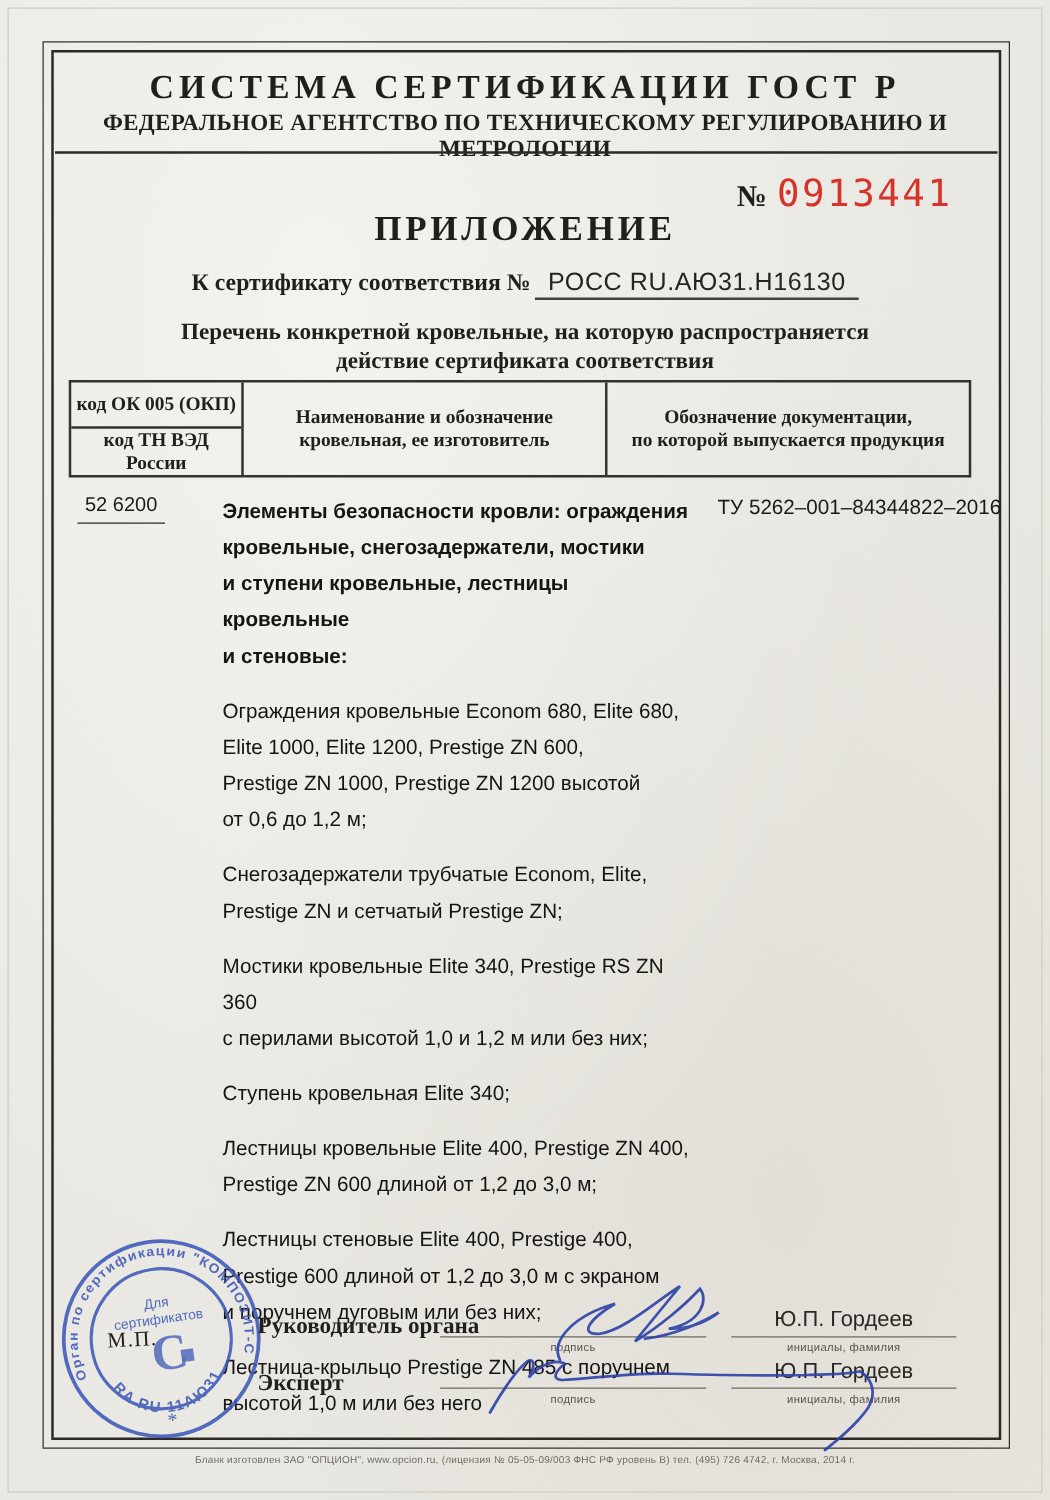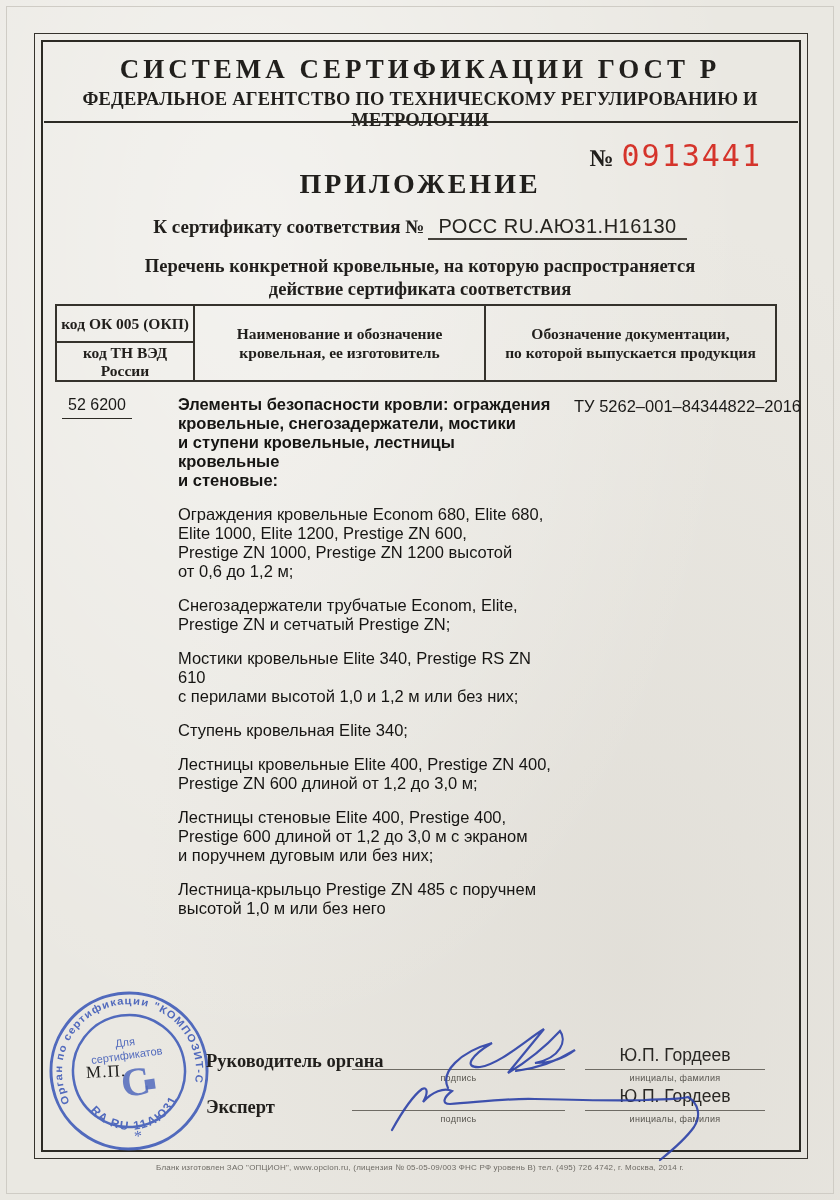--- a/index.html
+++ b/index.html
@@ -49,21 +49,21 @@
   .spec-table .c1 > div:first-child{border-bottom:2px solid #35322c;}
   .spec-table .c2{border-right:2px solid #35322c;}
   .spec-table .c2,.spec-table .c3{display:flex;align-items:center;justify-content:center;
     font-size:15.5px;font-weight:700;text-align:center;line-height:19px;white-space:pre-line;}
   .okp-code{position:absolute;left:62px;top:396px;font-family:"Liberation Sans", sans-serif;
     font-size:16px;color:#1b1a18;border-bottom:1.5px solid #2c2a24;padding:0 6px 4px 6px;}
   .tu-code{position:absolute;left:574px;top:397px;font-family:"Liberation Sans", sans-serif;
     font-size:16.5px;color:#1b1a18;}
 
   .product-flow{position:absolute;left:178px;top:395px;width:380px;
-    font-family:"Liberation Sans", sans-serif;font-size:16.5px;line-height:19px;color:#161513;}
+    font-family:"Liberation Sans", sans-serif;font-size:16.5px;line-height:29px;color:#161513;}
   .product-flow p{margin:0 0 15px 0;white-space:pre-line;}
   .product-flow p.lead{font-weight:700;}
 
   .manufacturer{position:absolute;left:172px;top:930px;display:flex;gap:20px;
     font-family:"Liberation Sans", sans-serif;font-size:16.5px;line-height:23.5px;color:#161513;}
   .manufacturer .addr{white-space:pre-line;}
 
   .sig-label{position:absolute;left:206px;font-size:18.5px;font-weight:700;}
   .sig-line{position:absolute;height:0;border-top:1.5px solid #6e6b64;}
   .sig-caption{position:absolute;font-size:9px;color:#57544e;text-align:center;
@@ -126,21 +126,21 @@
     <p class="lead">Элементы безопасности кровли: ограждения
 кровельные, снегозадержатели, мостики
 и ступени кровельные, лестницы кровельные
 и стеновые:</p>
     <p>Ограждения кровельные Econom 680, Elite 680,
 Elite 1000, Elite 1200, Prestige ZN 600,
 Prestige ZN 1000, Prestige ZN 1200 высотой
 от 0,6 до 1,2 м;</p>
     <p>Снегозадержатели трубчатые Econom, Elite,
 Prestige ZN и сетчатый Prestige ZN;</p>
-    <p>Мостики кровельные Elite 340, Prestige RS ZN 610
+    <p>Мостики кровельные Elite 340, Prestige RS ZN 360
 с перилами высотой 1,0 и 1,2 м или без них;</p>
     <p>Ступень кровельная Elite 340;</p>
     <p>Лестницы кровельные Elite 400, Prestige ZN 400,
 Prestige ZN 600 длиной от 1,2 до 3,0 м;</p>
     <p>Лестницы стеновые Elite 400, Prestige 400,
 Prestige 600 длиной от 1,2 до 3,0 м с экраном
 и поручнем дуговым или без них;</p>
     <p>Лестница-крыльцо Prestige ZN 485 с поручнем
 высотой 1,0 м или без него</p>
   </div>

